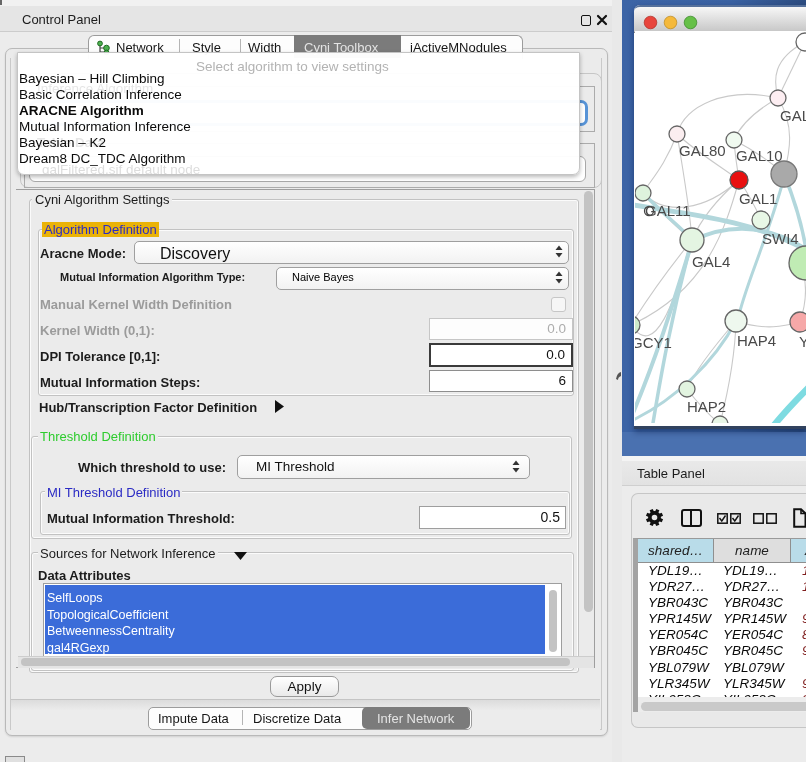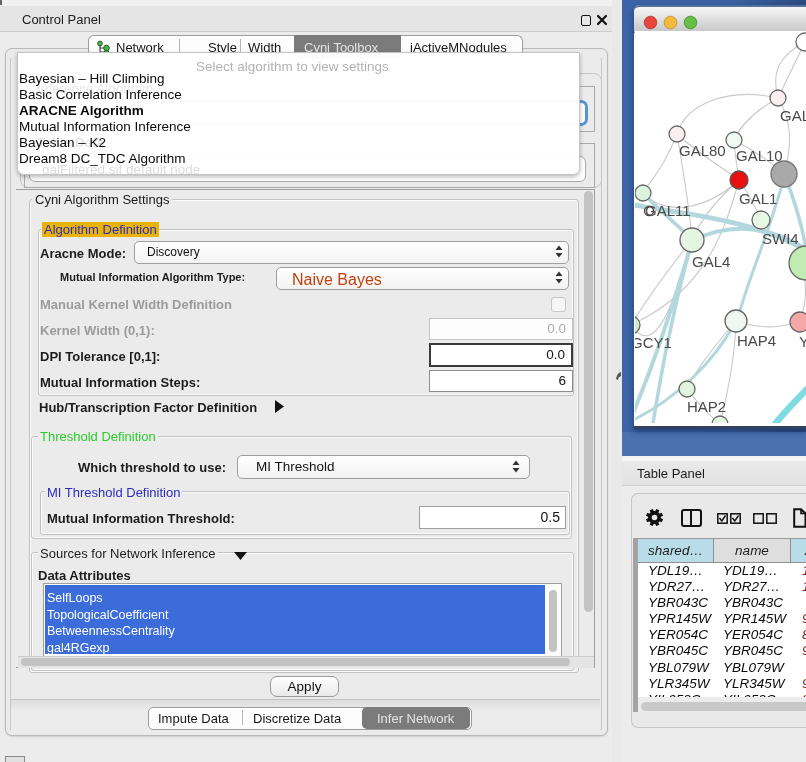--- a/index.html
+++ b/index.html
@@ -31,21 +31,21 @@
 <div class="abs" style="left:179px;top:39px;width:1px;height:15px;background:#b5b5b5;"></div>
 <div class="abs" style="left:240px;top:39px;width:1px;height:15px;background:#b5b5b5;"></div>
 
 <svg class="abs" style="left:97px;top:39px;" width="15" height="17" viewBox="0 0 15 17">
   <path d="M3 6 L3 13 M3 9 L8 9 M3 13 L8 13" stroke="#444" stroke-width="1.2" fill="none"></path>
   <circle cx="3" cy="4.5" r="2.4" fill="#4caf50" stroke="#1f6b23" stroke-width="1"></circle>
   <circle cx="9.5" cy="9" r="2.8" fill="#4caf50" stroke="#1f6b23" stroke-width="1"></circle>
   <circle cx="9.5" cy="13.5" r="2.4" fill="#4caf50" stroke="#1f6b23" stroke-width="1"></circle>
 </svg>
 <div class="abs" style="left:116px;top:40px;font-size:13px;color:#161616;">Network</div>
-<div class="abs" style="left:192px;top:40px;font-size:13px;color:#161616;margin-left:16px;">Style</div>
+<div class="abs" style="left:192px;top:40px;font-size:13px;color:#161616;">Style</div>
 <div class="abs" style="left:248px;top:40px;font-size:13px;color:#161616;">Width</div>
 <div class="abs" style="left:304px;top:40px;font-size:13px;color:#e4e4e4;">Cyni Toolbox</div>
 <div class="abs" style="left:410px;top:40px;font-size:13px;color:#161616;">jActiveMNodules</div>
 
 <div class="abs" style="left:10px;top:58px;width:590px;height:671px;border:1px solid #c9c9c9;border-top:none;"></div>
 
 <div class="abs" style="left:20px;top:73px;width:580px;height:113px;border:1px solid #c6c6c6;border-radius:8px;"></div>
 <div class="abs" style="left:24px;top:86px;width:569px;height:44px;border:1px solid #ababab;"></div>
 <div class="abs" style="left:24px;top:143px;width:569px;height:43px;border:1px solid #ababab;"></div>
 <div class="abs" style="left:29px;top:100px;width:553px;height:20px;border:3px solid #5793d6;border-radius:7px;background:#fff;"></div>
@@ -55,29 +55,29 @@
 <div class="abs" style="left:32px;top:192px;font-size:13px;color:#1c1c1c;background:#ebebeb;padding:0 3px;">Cyni Algorithm Settings</div>
 
 <div class="abs" style="left:16px;top:189px;width:578px;height:477px;border:1px solid #9e9e9e;border-width:1px 1px 1px 0;"></div>
 <div class="abs" style="left:584px;top:191px;width:9px;height:421px;background:#c3c3c3;border-radius:5px;"></div>
 
 <div class="abs" style="left:38px;top:229px;width:534px;height:165px;border:1px solid #c2c2c2;border-radius:3px;box-shadow:inset 0 0 0 1px rgba(255,255,255,.8);"></div>
 <div class="abs" style="left:42px;top:222px;font-size:13px;color:#2b2bc4;background:#eab308;padding:0 2px;">Algorithm Definition</div>
 
 <div class="abs b" style="left:40px;top:246px;font-size:13px;color:#1c1c1c;">Aracne Mode:</div>
 <div class="abs" style="left:134px;top:241px;width:433px;height:21px;border:1px solid #9f9f9f;border-radius:5px;background:linear-gradient(#ffffff,#f2f2f2);"></div>
-<div class="abs" style="left:147px;top:245px;font-size:12px;color:#111;">Discovery</div>
+<div class="abs" style="left:160px;top:245px;font-size:16px;color:#111;">Discovery</div>
 <svg class="abs" style="left:554px;top:245px;" width="10" height="13" viewBox="0 0 10 13">
     <path d="M5 0.5 L8.5 5 L1.5 5 Z" fill="#333"></path>
     <path d="M5 12.5 L8.5 8 L1.5 8 Z" fill="#333"></path>
   </svg>
 
 <div class="abs b" style="left:40px;top:271px;font-size:11px;color:#1c1c1c;margin-left:20px;">Mutual Information Algorithm Type:</div>
 <div class="abs" style="left:276px;top:267px;width:291px;height:21px;border:1px solid #9f9f9f;border-radius:5px;background:linear-gradient(#ffffff,#f2f2f2);"></div>
-<div class="abs" style="left:292px;top:271px;font-size:16px;color:#c2410c;">Naive Bayes</div>
+<div class="abs" style="left:292px;top:271px;font-size:11px;color:#000000;">Naive Bayes</div>
 <svg class="abs" style="left:554px;top:271px;" width="10" height="13" viewBox="0 0 10 13">
     <path d="M5 0.5 L8.5 5 L1.5 5 Z" fill="#333"></path>
     <path d="M5 12.5 L8.5 8 L1.5 8 Z" fill="#333"></path>
   </svg>
 
 <div class="abs b" style="left:40px;top:297px;font-size:13px;color:#9b9b9b;">Manual Kernel Width Definition</div>
 <div class="abs" style="left:551px;top:297px;width:13px;height:13px;border:1px solid #c6c6c6;border-radius:3px;background:#f6f6f6;"></div>
 
 <div class="abs b" style="left:40px;top:323px;font-size:13px;color:#9b9b9b;">Kernel Width (0,1):</div>
 <div class="abs" style="left:429px;top:318px;width:136px;height:20px;border:1px solid #c6c6c6;background:#fdfdfd;font-size:13.5px;color:#adadad;text-align:right;padding-right:6px;line-height:20px;">0.0</div>

